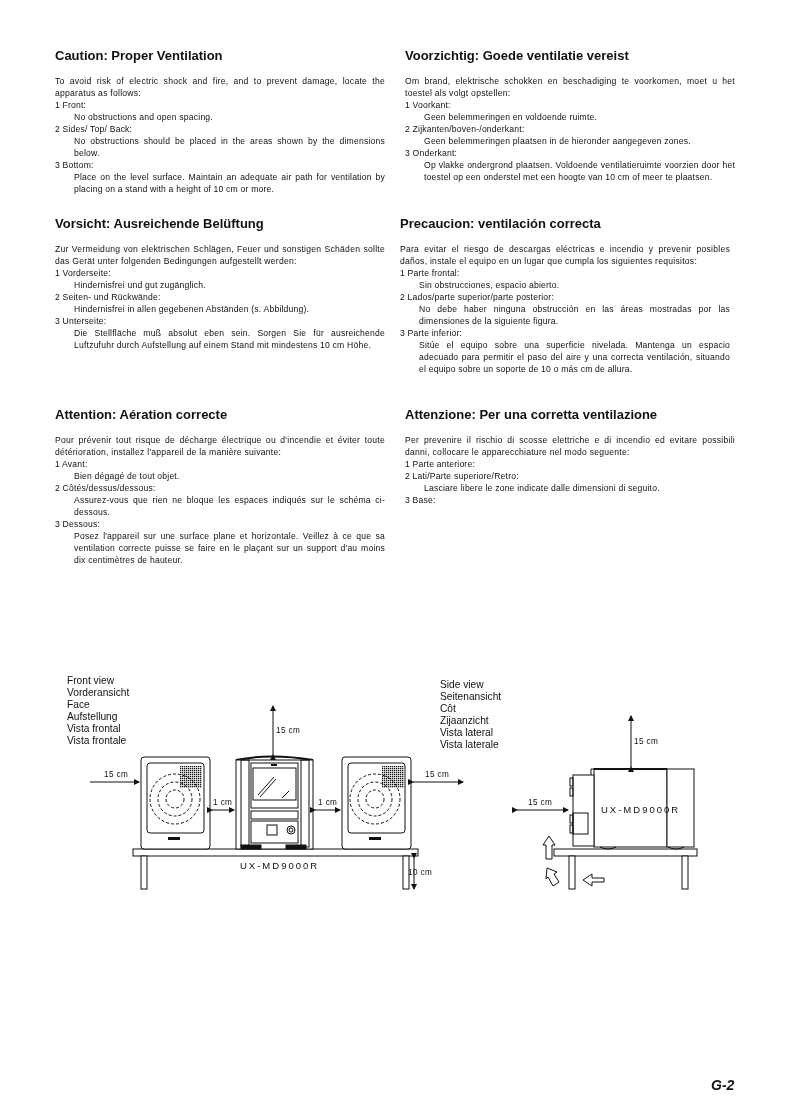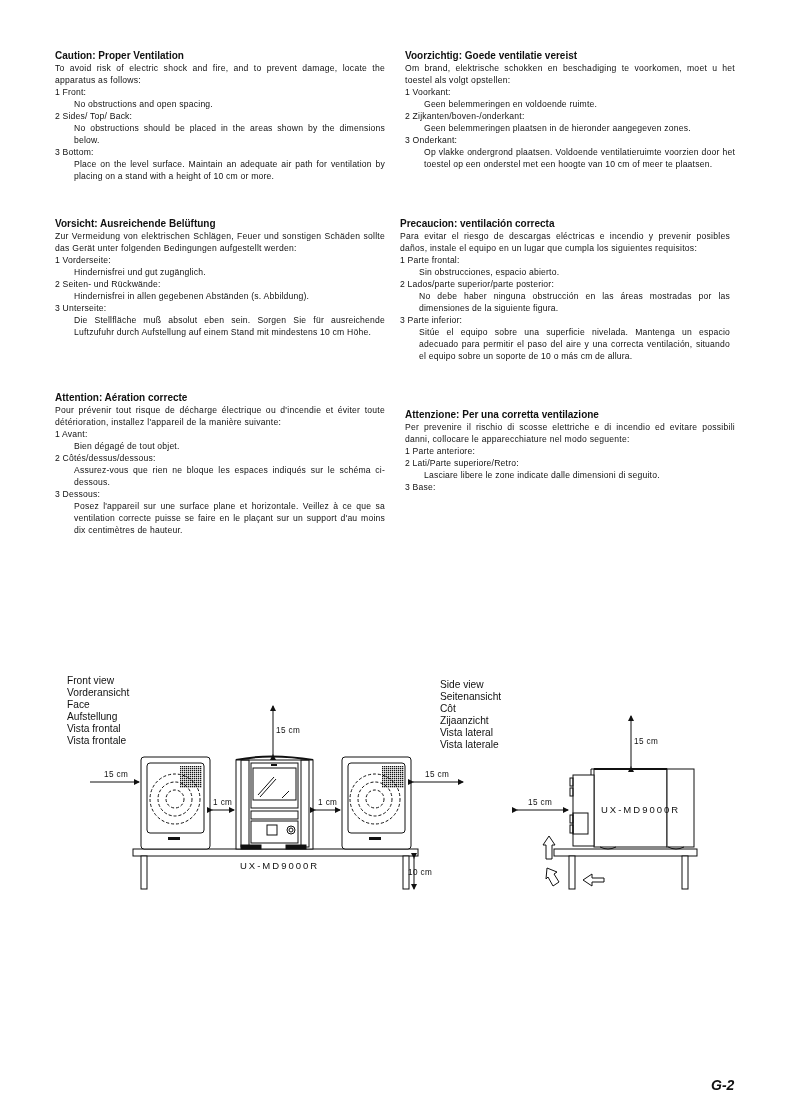--- a/index.html
+++ b/index.html
@@ -1,20 +1,20 @@
 <!DOCTYPE html>
 <html><head>
 <meta charset="utf-8">
 <style>
   html, body { margin: 0; padding: 0; background: #ffffff; }
   body { width: 787px; height: 1118px; position: relative; overflow: hidden;
          font-family: "Liberation Sans", sans-serif; color: #111; }
   .block { position: absolute; width: 330px; font-size: 8.6px; line-height: 12px; }
-  .block .title { font-weight: bold; font-size: 10px; letter-spacing: 0; }
-  .block .intro { text-align: justify; letter-spacing: 0.25px; }
+  .block .title { font-weight: bold; font-size: 13px; letter-spacing: 0; }
+  .block .intro { text-align: justify; letter-spacing: 0.25px; margin-top: 13px; }
   .block .item-head { letter-spacing: 0.2px; }
   .block .item-body { padding-left: 19px; text-align: justify; letter-spacing: 0.2px; }
   .view-labels { position: absolute; font-weight: normal; font-size: 10.2px; line-height: 12px; }
   .dim { position: absolute; font-size: 8.2px; letter-spacing: 0.4px; }
   .model { position: absolute; font-size: 9.5px; letter-spacing: 2px; }
   .page-num { position: absolute; left: 711px; top: 1077px; font-size: 14px; font-weight: bold; font-style: italic; }
   svg.diagram { position: absolute; left: 0; top: 0; }
 </style>
 </head>
 <body>
@@ -56,21 +56,21 @@
   <div class="title">Precaucion: ventilación correcta</div>
   <div class="intro">Para evitar el riesgo de descargas eléctricas e incendio y prevenir posibles daños, instale el equipo en un lugar que cumpla los siguientes requisitos:</div>
   <div class="item-head">1  Parte frontal:</div>
   <div class="item-body">Sin obstrucciones, espacio abierto.</div>
   <div class="item-head">2  Lados/parte superior/parte posterior:</div>
   <div class="item-body">No debe haber ninguna obstrucción en las áreas mostradas por las dimensiones de la siguiente figura.</div>
   <div class="item-head">3  Parte inferior:</div>
   <div class="item-body">Sitúe el equipo sobre una superficie nivelada. Mantenga un espacio adecuado para permitir el paso del aire y una correcta ventilación, situando el equipo sobre un soporte de 10 o más cm de allura.</div>
 </div>
 
-<div class="block" style="left:55px; top:392px;">
+<div class="block" style="left:55px; top:409px;">
   <div class="title">Attention: Aération correcte</div>
   <div class="intro">Pour prévenir tout risque de décharge électrique ou d'incendie et éviter toute détérioration, installez l'appareil de la manière suivante:</div>
   <div class="item-head">1  Avant:</div>
   <div class="item-body">Bien dégagé de tout objet.</div>
   <div class="item-head">2  Côtés/dessus/dessous:</div>
   <div class="item-body">Assurez-vous que rien ne bloque les espaces indiqués sur le schéma ci-dessous.</div>
   <div class="item-head">3 Dessous:</div>
   <div class="item-body">Posez l'appareil sur une surface plane et horizontale. Veillez à ce que sa ventilation correcte puisse se faire en le plaçant sur un support d'au moins dix centimètres de hauteur.</div>
 </div>
 

